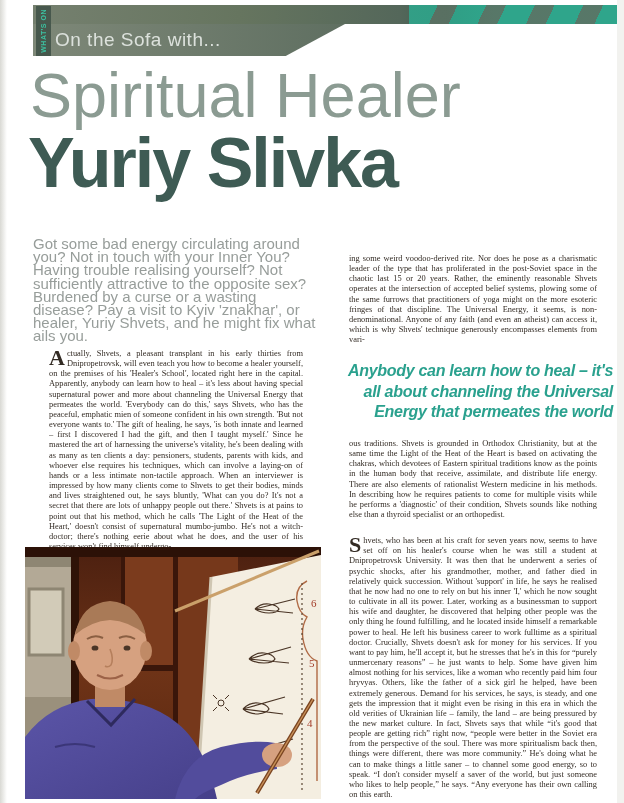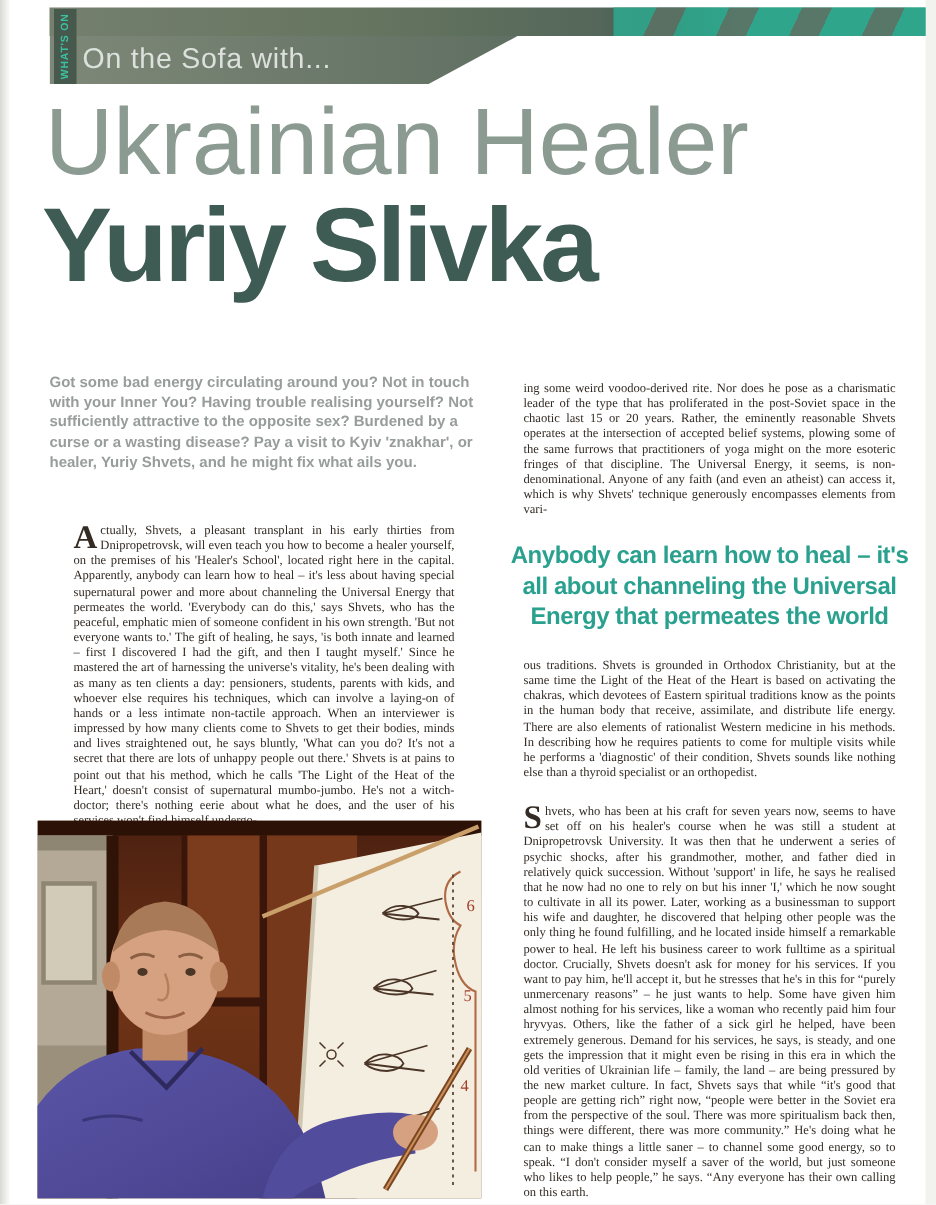--- a/index.html
+++ b/index.html
@@ -42,36 +42,36 @@
   .title1{
     position:absolute;left:30px;top:64px;width:580px;
     font-size:63px;font-weight:300;color:#8b9b92;letter-spacing:0px;line-height:1;
   }
   .title2{
     position:absolute;left:28px;top:128px;width:590px;
     font-size:70px;font-weight:bold;color:#3e5b54;letter-spacing:-2px;line-height:1;
   }
   
   .intro{
-    position:absolute;left:33px;top:249px;width:287px;
-    font-size:10px;line-height:13.2px;color:#979d9a;font-weight:700;
+    position:absolute;left:33px;top:237px;width:287px;
+    font-size:15px;line-height:13.2px;color:#979d9a;font-weight:400;
   }
   
   .col{position:absolute;font-family:"Liberation Serif",serif;color:#332b24;}
   .col p{margin:16px;font-size:8.4px;line-height:10.15px;text-align:justify;}
   .col-left{left:33px;top:333px;width:286px;}
   .col-right{left:333px;top:238px;width:280px;}
   .dropcap{
     float:left;font-size:22px;line-height:18px;font-weight:bold;
     padding-right:2px;color:#332b24;font-family:"Liberation Serif",serif;
   }
   .pullquote{
     margin:9px 0 8px 0;font-family:"Liberation Sans",sans-serif;
     font-size:16px;line-height:20.5px;font-weight:bold;color:#2aa18e;
-    letter-spacing:-.3px;text-align:center;
+    letter-spacing:-.3px;text-align:right;font-style:italic;
   }
   .para-gap{margin-top:10px !important;}
   .byline{
     margin-top:6px;text-align:right;font-style:italic;font-size:9px;
     color:#4a4038;padding-right:4px;
   }
   
   .photo{position:absolute;left:25px;top:547px;width:296px;height:252px;}
 </style>
 </head>
@@ -83,21 +83,21 @@
   <div class="band1">
     <div class="band1-stripes"></div>
   </div>
   <div class="band2">
     <span class="kicker">On the Sofa with...</span>
   </div>
   <div class="side-tab">
     <span>WHAT'S ON</span>
   </div>
 
-  <div class="title1">Ukrainian Healer</div>
+  <div class="title1">Spiritual Healer</div>
   <div class="title2">Yuriy Slivka</div>
 
   <div class="intro">Got some bad energy circulating around you? Not in touch with your Inner You? Having trouble realising yourself? Not sufficiently attractive to the opposite sex? Burdened by a curse or a wasting disease? Pay a visit to Kyiv 'znakhar', or healer, Yuriy Shvets, and he might fix what ails you.</div>
 
   <div class="col col-left">
     <p><span class="dropcap">A</span><span>ctually, Shvets, a pleasant transplant in his early thirties from Dnipropetrovsk, will even teach you how to become a healer yourself, on the premises of his 'Healer's School', located right here in the capital. Apparently, anybody can learn how to heal – it's less about having special supernatural power and more about channeling the Universal Energy that permeates the world. 'Everybody can do this,' says Shvets, who has the peaceful, emphatic mien of someone confident in his own strength. 'But not everyone wants to.' The gift of healing, he says, 'is both innate and learned – first I discovered I had the gift, and then I taught myself.' Since he mastered the art of harnessing the universe's vitality, he's been dealing with as many as ten clients a day: pensioners, students, parents with kids, and whoever else requires his techniques, which can involve a laying-on of hands or a less intimate non-tactile approach. When an interviewer is impressed by how many clients come to Shvets to get their bodies, minds and lives straightened out, he says bluntly, 'What can you do? It's not a secret that there are lots of unhappy people out there.' Shvets is at pains to point out that his method, which he calls 'The Light of the Heat of the Heart,' doesn't consist of supernatural mumbo-jumbo. He's not a witch-doctor; there's nothing eerie about what he does, and the user of his services won't find himself undergo-</span></p>
   </div>
 
   <div class="col col-right">
     <p>ing some weird voodoo-derived rite. Nor does he pose as a charismatic leader of the type that has proliferated in the post-Soviet space in the chaotic last 15 or 20 years. Rather, the eminently reasonable Shvets operates at the intersection of accepted belief systems, plowing some of the same furrows that practitioners of yoga might on the more esoteric fringes of that discipline. The Universal Energy, it seems, is non-denominational. Anyone of any faith (and even an atheist) can access it, which is why Shvets' technique generously encompasses elements from vari-</p>

